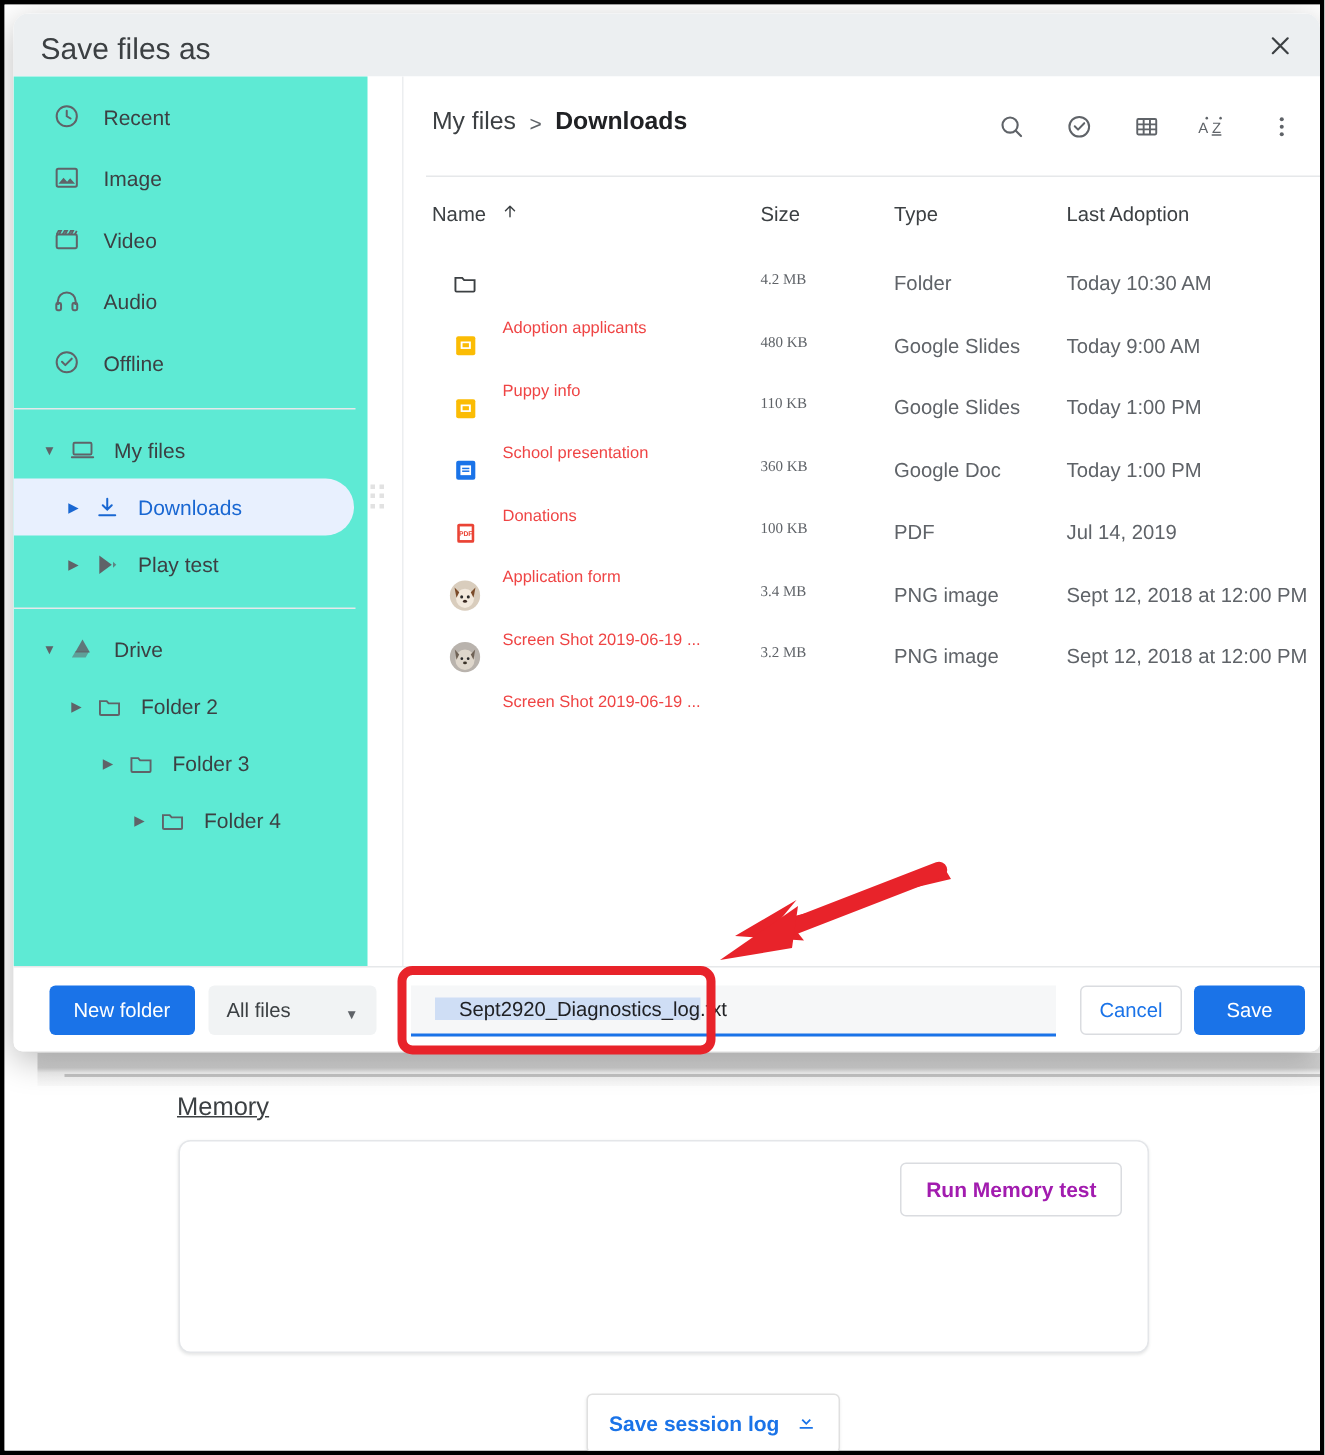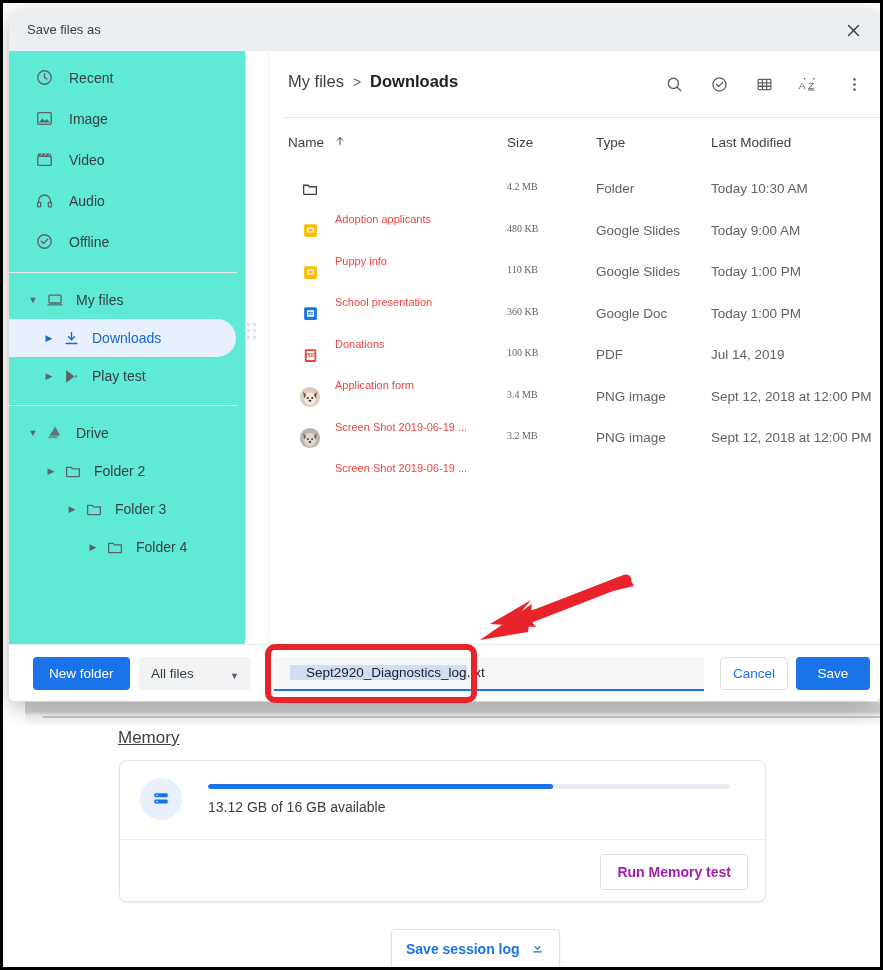--- a/index.html
+++ b/index.html
@@ -76,21 +76,21 @@
     border-radius: 10px 10px 6px 6px;
     box-shadow: 0 6px 22px rgba(0,0,0,.25);
     overflow: hidden;
   }
   #titlebar {
     position: relative; height: 42px; background: #eceff1;
     border-radius: 9px 9px 0 0;
   }
   #title-text {
     position: absolute; left: 18px; top: 13px;
-    font-size: 13px; color: #3c4043;
+    font-size: 20px; color: #3c4043;
   }
   #close-btn {
     position: absolute; right: 12px; top: 6px; width: 30px; height: 30px;
     border: none; background: transparent; cursor: pointer;
     display: flex; align-items: center; justify-content: center;
   }
 
   #body-area { position: relative; height: 593px; background: #fff; }
 
   
@@ -207,34 +207,20 @@
 
 <div id="page">
 
   <div id="bg-page">
     <div id="bg-strip"></div>
     <div id="bg-strip-line"></div>
 
     <div id="memory-label">Memory</div>
 
     <div id="memory-card">
-      <div id="memory-top">
-        <div class="mem-icon">
-          <svg width="20" height="20" viewBox="0 0 24 24" fill="#1a73e8">
-            <rect x="4" y="5" width="16" height="5" rx="1.2"></rect>
-            <rect x="4" y="12.5" width="16" height="5" rx="1.2"></rect>
-            <circle cx="7.2" cy="7.5" r="1" fill="#e8f0fe"></circle>
-            <circle cx="7.2" cy="15" r="1" fill="#e8f0fe"></circle>
-          </svg>
-        </div>
-        <div class="mem-bar-wrap">
-          <div class="mem-bar-fill" id="mem-fill" style="width: 66%;"></div>
-        </div>
-        <div class="mem-text">13.12 GB of 16 GB available</div>
-      </div>
       <div id="memory-bottom">
         <button id="run-memory-test">Run Memory test</button>
       </div>
     </div>
 
     <button id="save-session-log">
       <span>Save session log</span>
       <span>
         <svg width="15" height="15" viewBox="0 0 24 24" fill="#1a73e8">
           <path d="M12 3v10.2l3.6-3.6 1.4 1.4L12 16 7 11l1.4-1.4L12 13.2V3z"></path>
@@ -453,21 +439,21 @@
           <div class="col name">
             <span>Name</span>
             <span>
               <svg width="12" height="12" viewBox="0 0 24 24" fill="none" stroke="#3c4043" stroke-width="1.9" stroke-linecap="round" stroke-linejoin="round">
                 <path d="M12 19V5M6 11l6-6 6 6"></path>
               </svg>
             </span>
           </div>
           <div class="col size">Size</div>
           <div class="col type">Type</div>
-          <div class="col modified">Last Modified</div>
+          <div class="col modified">Last Adoption</div>
         </div>
 
         <div class="frow">
           <span class="ficon">
             <svg width="18" height="18" viewBox="0 0 24 24" fill="none" stroke="#3c4043" stroke-width="1.7">
               <path d="M3.5 7h6l1.7 2h9.3v9.2a1 1 0 01-1 1H4.5a1 1 0 01-1-1z"></path>
             </svg>
           </span>
           <span class="fname">Adoption applicants</span>
           <span class="fsize">4.2 MB</span>

